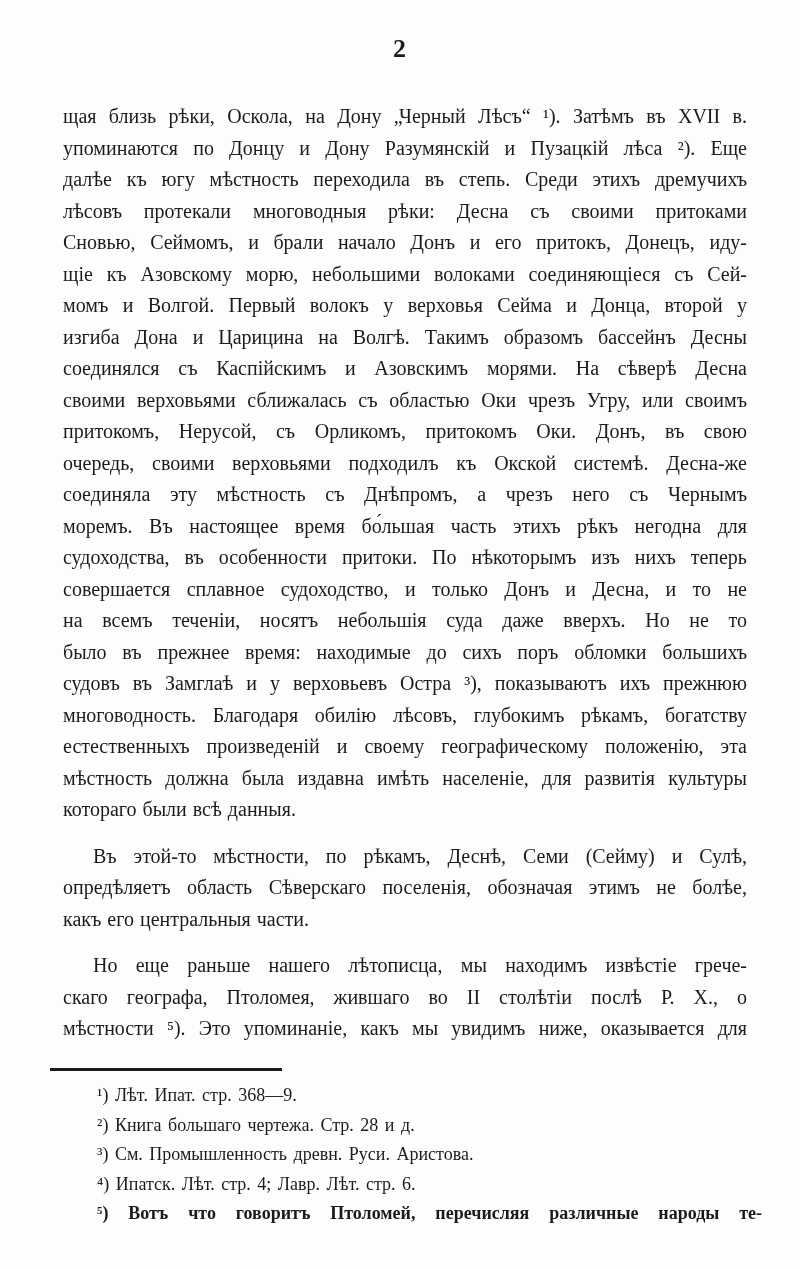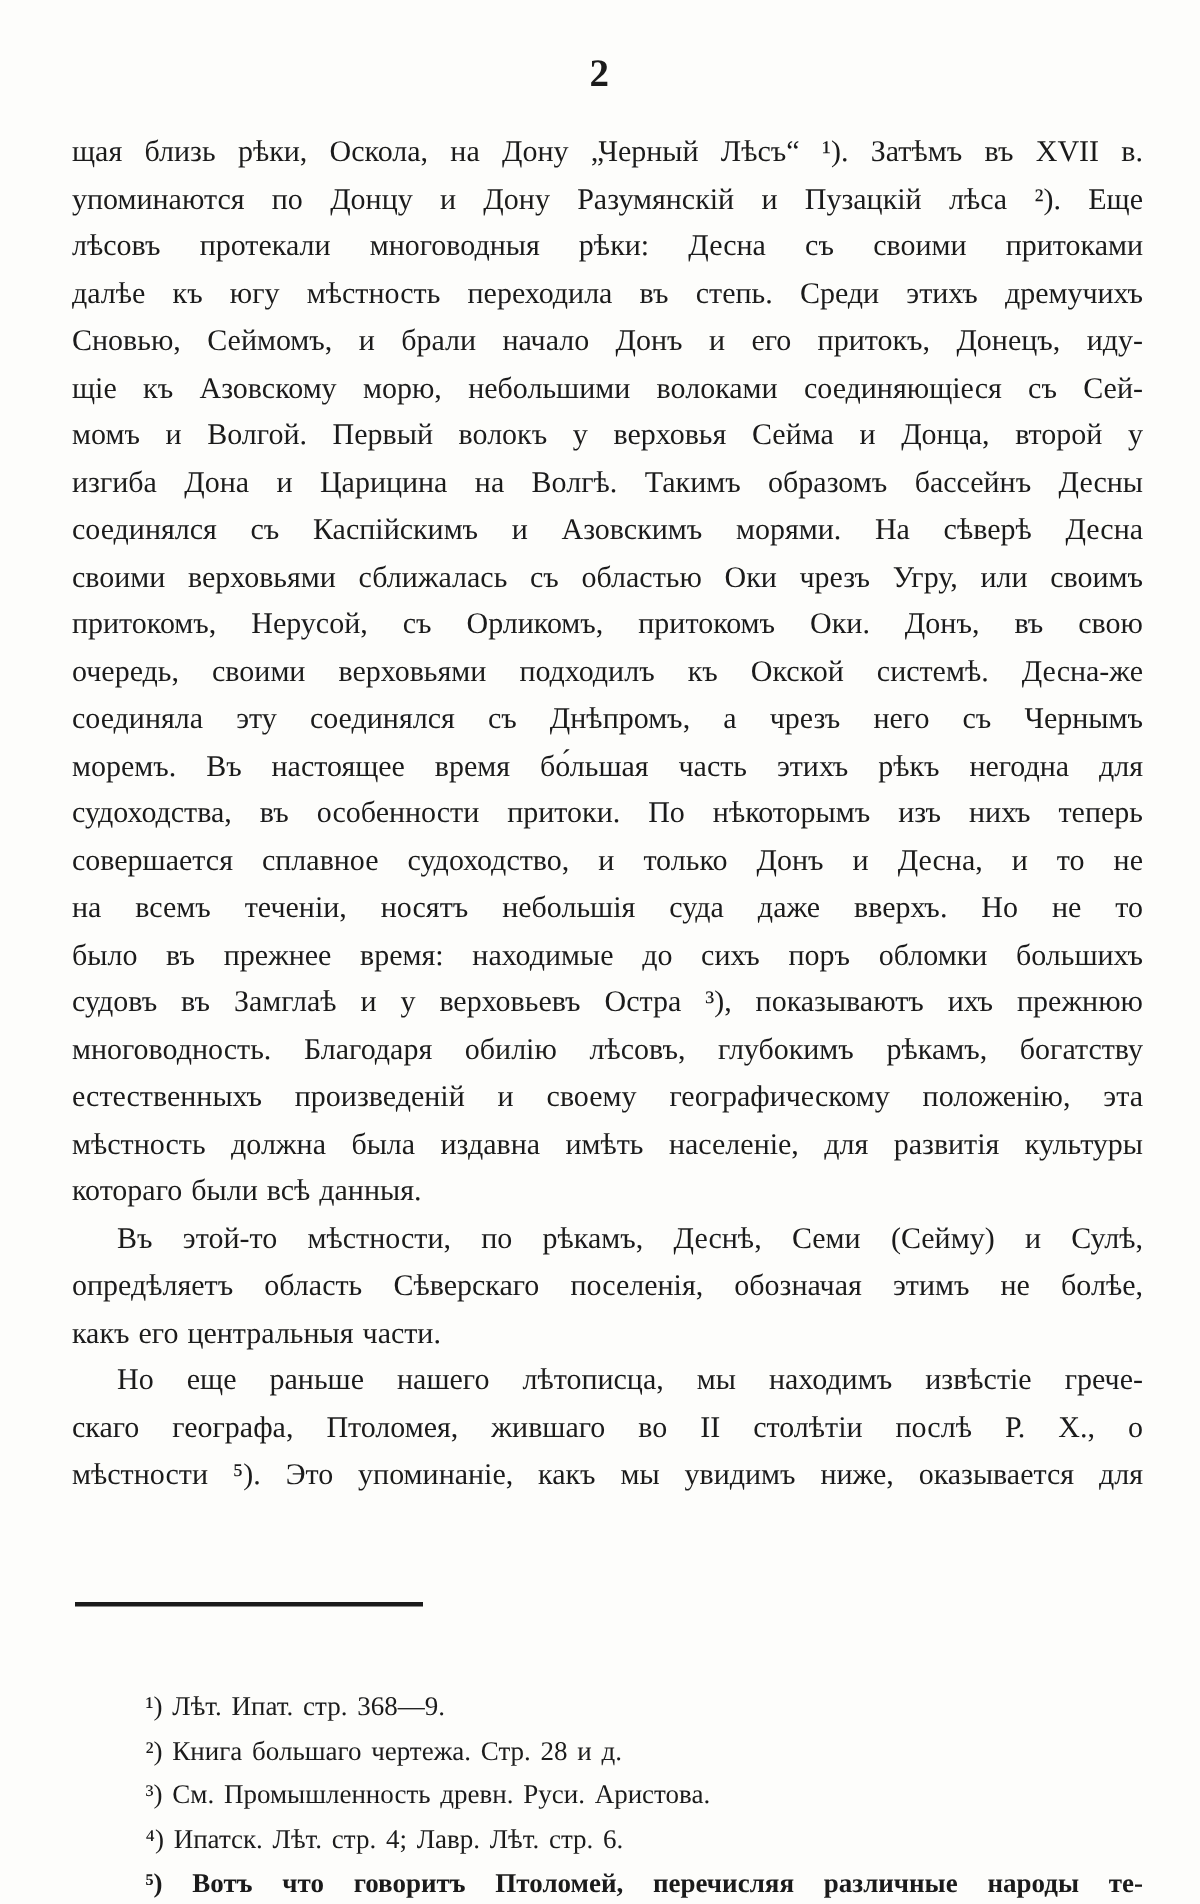--- a/index.html
+++ b/index.html
@@ -21,42 +21,41 @@
     text-align: center;
     font-size: 26px;
     font-weight: bold;
     letter-spacing: 1px;
   }
   .text-block {
     position: absolute;
     top: 86px; left: 48px;
     width: 714px;
   }
-  .para { margin: 0; }
+  .para { margin: 15px; }
   .line {
     font-size: 20px;
     line-height: 31.5px;
     text-align: justify;
     text-align-last: justify;
     word-spacing: 1px;
     white-space: normal;
   }
   .line.indent { text-indent: 30px; }
   .line.flush { text-align-last: left; font-family: Liberation Serif, serif; }
   .footnote-rule {
     position: absolute;
     top: 1068px; left: 50px;
     width: 232px; height: 3px;
     background: var(--ink, #222);
   }
   .footnotes {
     position: absolute;
     top: 1081px; left: 48px;
     width: 714px;
-    margin-top: 42px;
   }
   .fn-line {
     font-size: 18px;
     line-height: 29.5px;
     padding-left: 49px;
     text-align: left;
     word-spacing: 2px;
   }
   .fn-line.just {
     text-align: justify;
@@ -67,31 +66,31 @@
 </head>
 <body style="--ink: #1b1b1b; --paper: #fdfdfb;">
 
 <div class="scan-page">
   <div class="page-number">2</div>
 
   <div class="text-block" id="main-text">
       <div class="para">
         <div class="line">щая близь рѣки, Оскола, на Дону „Черный Лѣсъ“ ¹). Затѣмъ въ XVII в.</div>
         <div class="line">упоминаются по Донцу и Дону Разумянскій и Пузацкій лѣса ²). Еще</div>
+        <div class="line">далѣе къ югу мѣстность переходила въ степь. Среди этихъ дремучихъ</div>
         <div class="line">лѣсовъ протекали многоводныя рѣки: Десна съ своими притоками</div>
-        <div class="line">далѣе къ югу мѣстность переходила въ степь. Среди этихъ дремучихъ</div>
         <div class="line">Сновью, Сеймомъ, и брали начало Донъ и его притокъ, Донецъ, иду-</div>
         <div class="line">щіе къ Азовскому морю, небольшими волоками соединяющіеся съ Сей-</div>
         <div class="line">момъ и Волгой. Первый волокъ у верховья Сейма и Донца, второй у</div>
         <div class="line">изгиба Дона и Царицина на Волгѣ. Такимъ образомъ бассейнъ Десны</div>
         <div class="line">соединялся съ Каспійскимъ и Азовскимъ морями. На сѣверѣ Десна</div>
         <div class="line">своими верховьями сближалась съ областью Оки чрезъ Угру, или своимъ</div>
         <div class="line">притокомъ, Нерусой, съ Орликомъ, притокомъ Оки. Донъ, въ свою</div>
         <div class="line">очередь, своими верховьями подходилъ къ Окской системѣ. Десна-же</div>
-        <div class="line">соединяла эту соединялся съ Днѣпромъ, а чрезъ него съ Чернымъ</div>
+        <div class="line">соединяла эту мѣстность съ Днѣпромъ, а чрезъ него съ Чернымъ</div>
         <div class="line">моремъ. Въ настоящее время бо́льшая часть этихъ рѣкъ негодна для</div>
         <div class="line">судоходства, въ особенности притоки. По нѣкоторымъ изъ нихъ теперь</div>
         <div class="line">совершается сплавное судоходство, и только Донъ и Десна, и то не</div>
         <div class="line">на всемъ теченіи, носятъ небольшія суда даже вверхъ. Но не то</div>
         <div class="line">было въ прежнее время: находимые до сихъ поръ обломки большихъ</div>
         <div class="line">судовъ въ Замглаѣ и у верховьевъ Остра ³), показываютъ ихъ прежнюю</div>
         <div class="line">многоводность. Благодаря обилію лѣсовъ, глубокимъ рѣкамъ, богатству</div>
         <div class="line">естественныхъ произведеній и своему географическому положенію, эта</div>
         <div class="line">мѣстность должна была издавна имѣть населеніе, для развитія культуры</div>
         <div class="line flush">котораго были всѣ данныя.</div>

